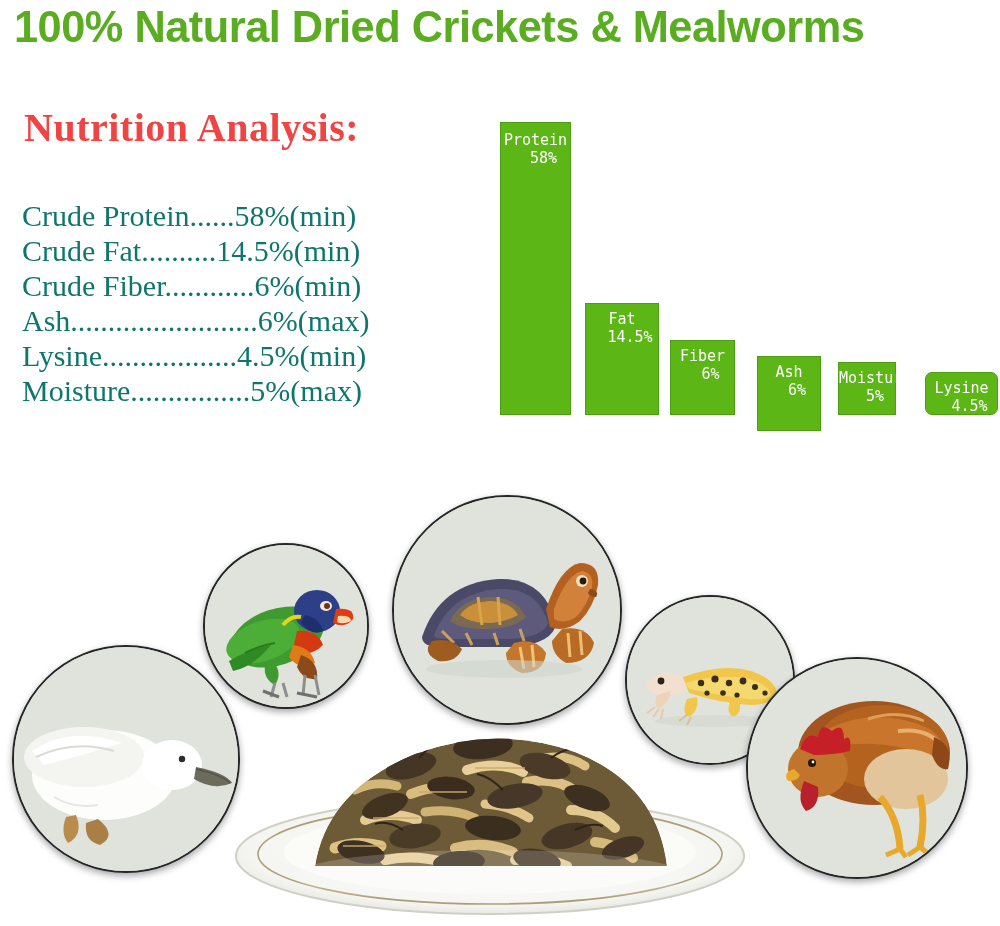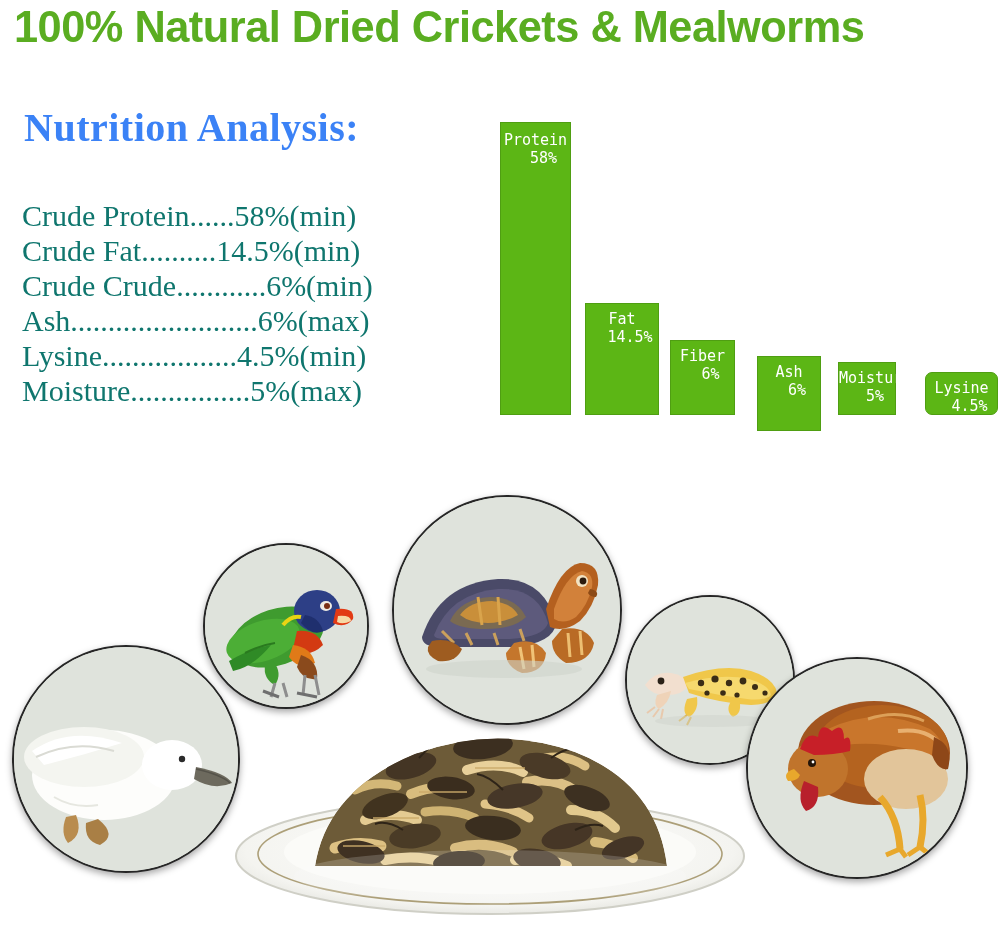--- a/index.html
+++ b/index.html
@@ -16,21 +16,21 @@
     font-family:"Liberation Sans",sans-serif;
     font-weight:bold;font-size:44px;letter-spacing:-0.5px;
     color:#5aad21;white-space:nowrap;
     transform:scaleX(0.985);transform-origin:left top;
   }
 
   
   .nutri-head{
     position:absolute;left:24px;top:104px;
     font-family:"Liberation Serif",serif;
-    font-weight:bold;font-size:40px;color:#3b82f6;
+    font-weight:bold;font-size:40px;color:#ef4444;
     letter-spacing:0.5px;
   }
   .nutri-list{
     position:absolute;left:22px;top:198px;width:460px;
     font-family:"Liberation Serif",serif;
     font-weight:normal;font-size:30px;color:#0f766e;
     line-height:35px;white-space:nowrap;
   }
   .nutri-row{display:block;}
 
@@ -63,21 +63,21 @@
 <body>
 
 <div id="page">
 
   <div class="title">100% Natural Dried Crickets &amp; Mealworms</div>
 
   <div class="nutri-head">Nutrition Analysis:</div>
   <div class="nutri-list">
     <span class="nutri-row">Crude Protein......58%(min)</span>
     <span class="nutri-row">Crude Fat..........14.5%(min)</span>
-    <span class="nutri-row">Crude Crude............6%(min)</span>
+    <span class="nutri-row">Crude Fiber............6%(min)</span>
     <span class="nutri-row">Ash.........................6%(max)</span>
     <span class="nutri-row">Lysine..................4.5%(min)</span>
     <span class="nutri-row">Moisture................5%(max)</span>
   </div>
 
   <div class="chart">
     <div class="bar tall" style="left:500px;top:122px;width:71px;height:293px;">
       <span class="lbl">Protein</span>
       <span class="val">58%</span>
     </div>

